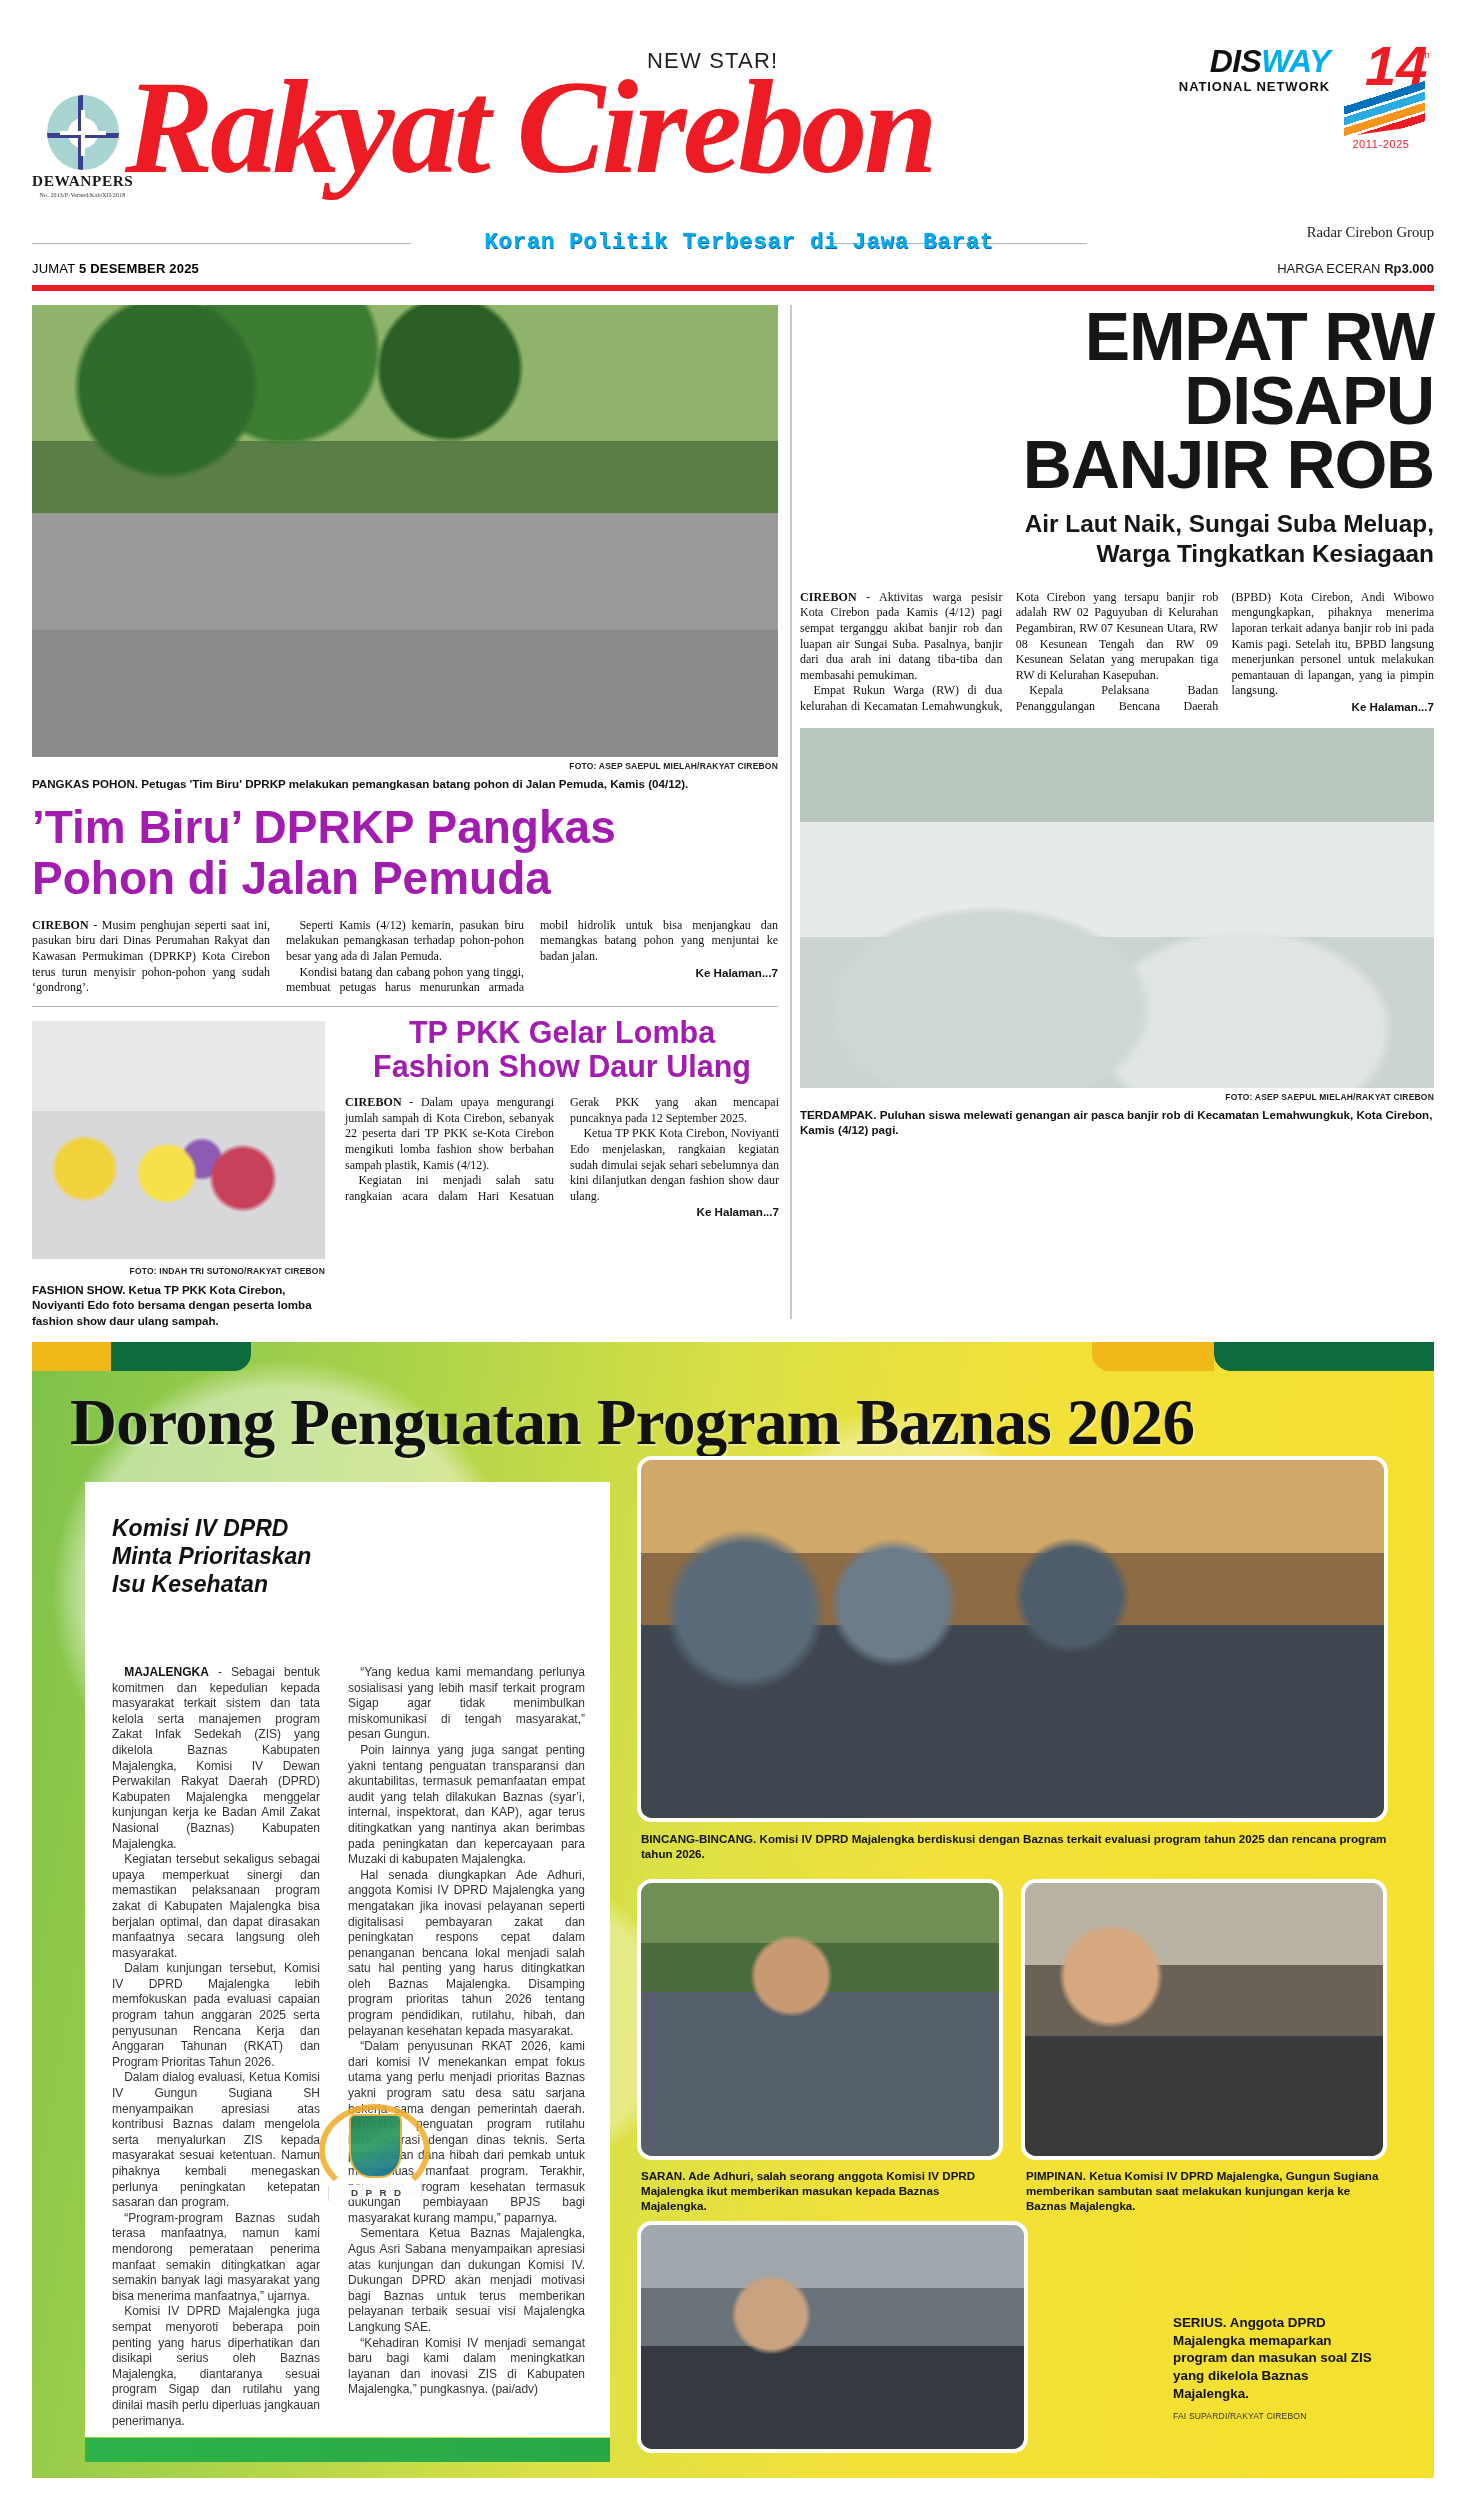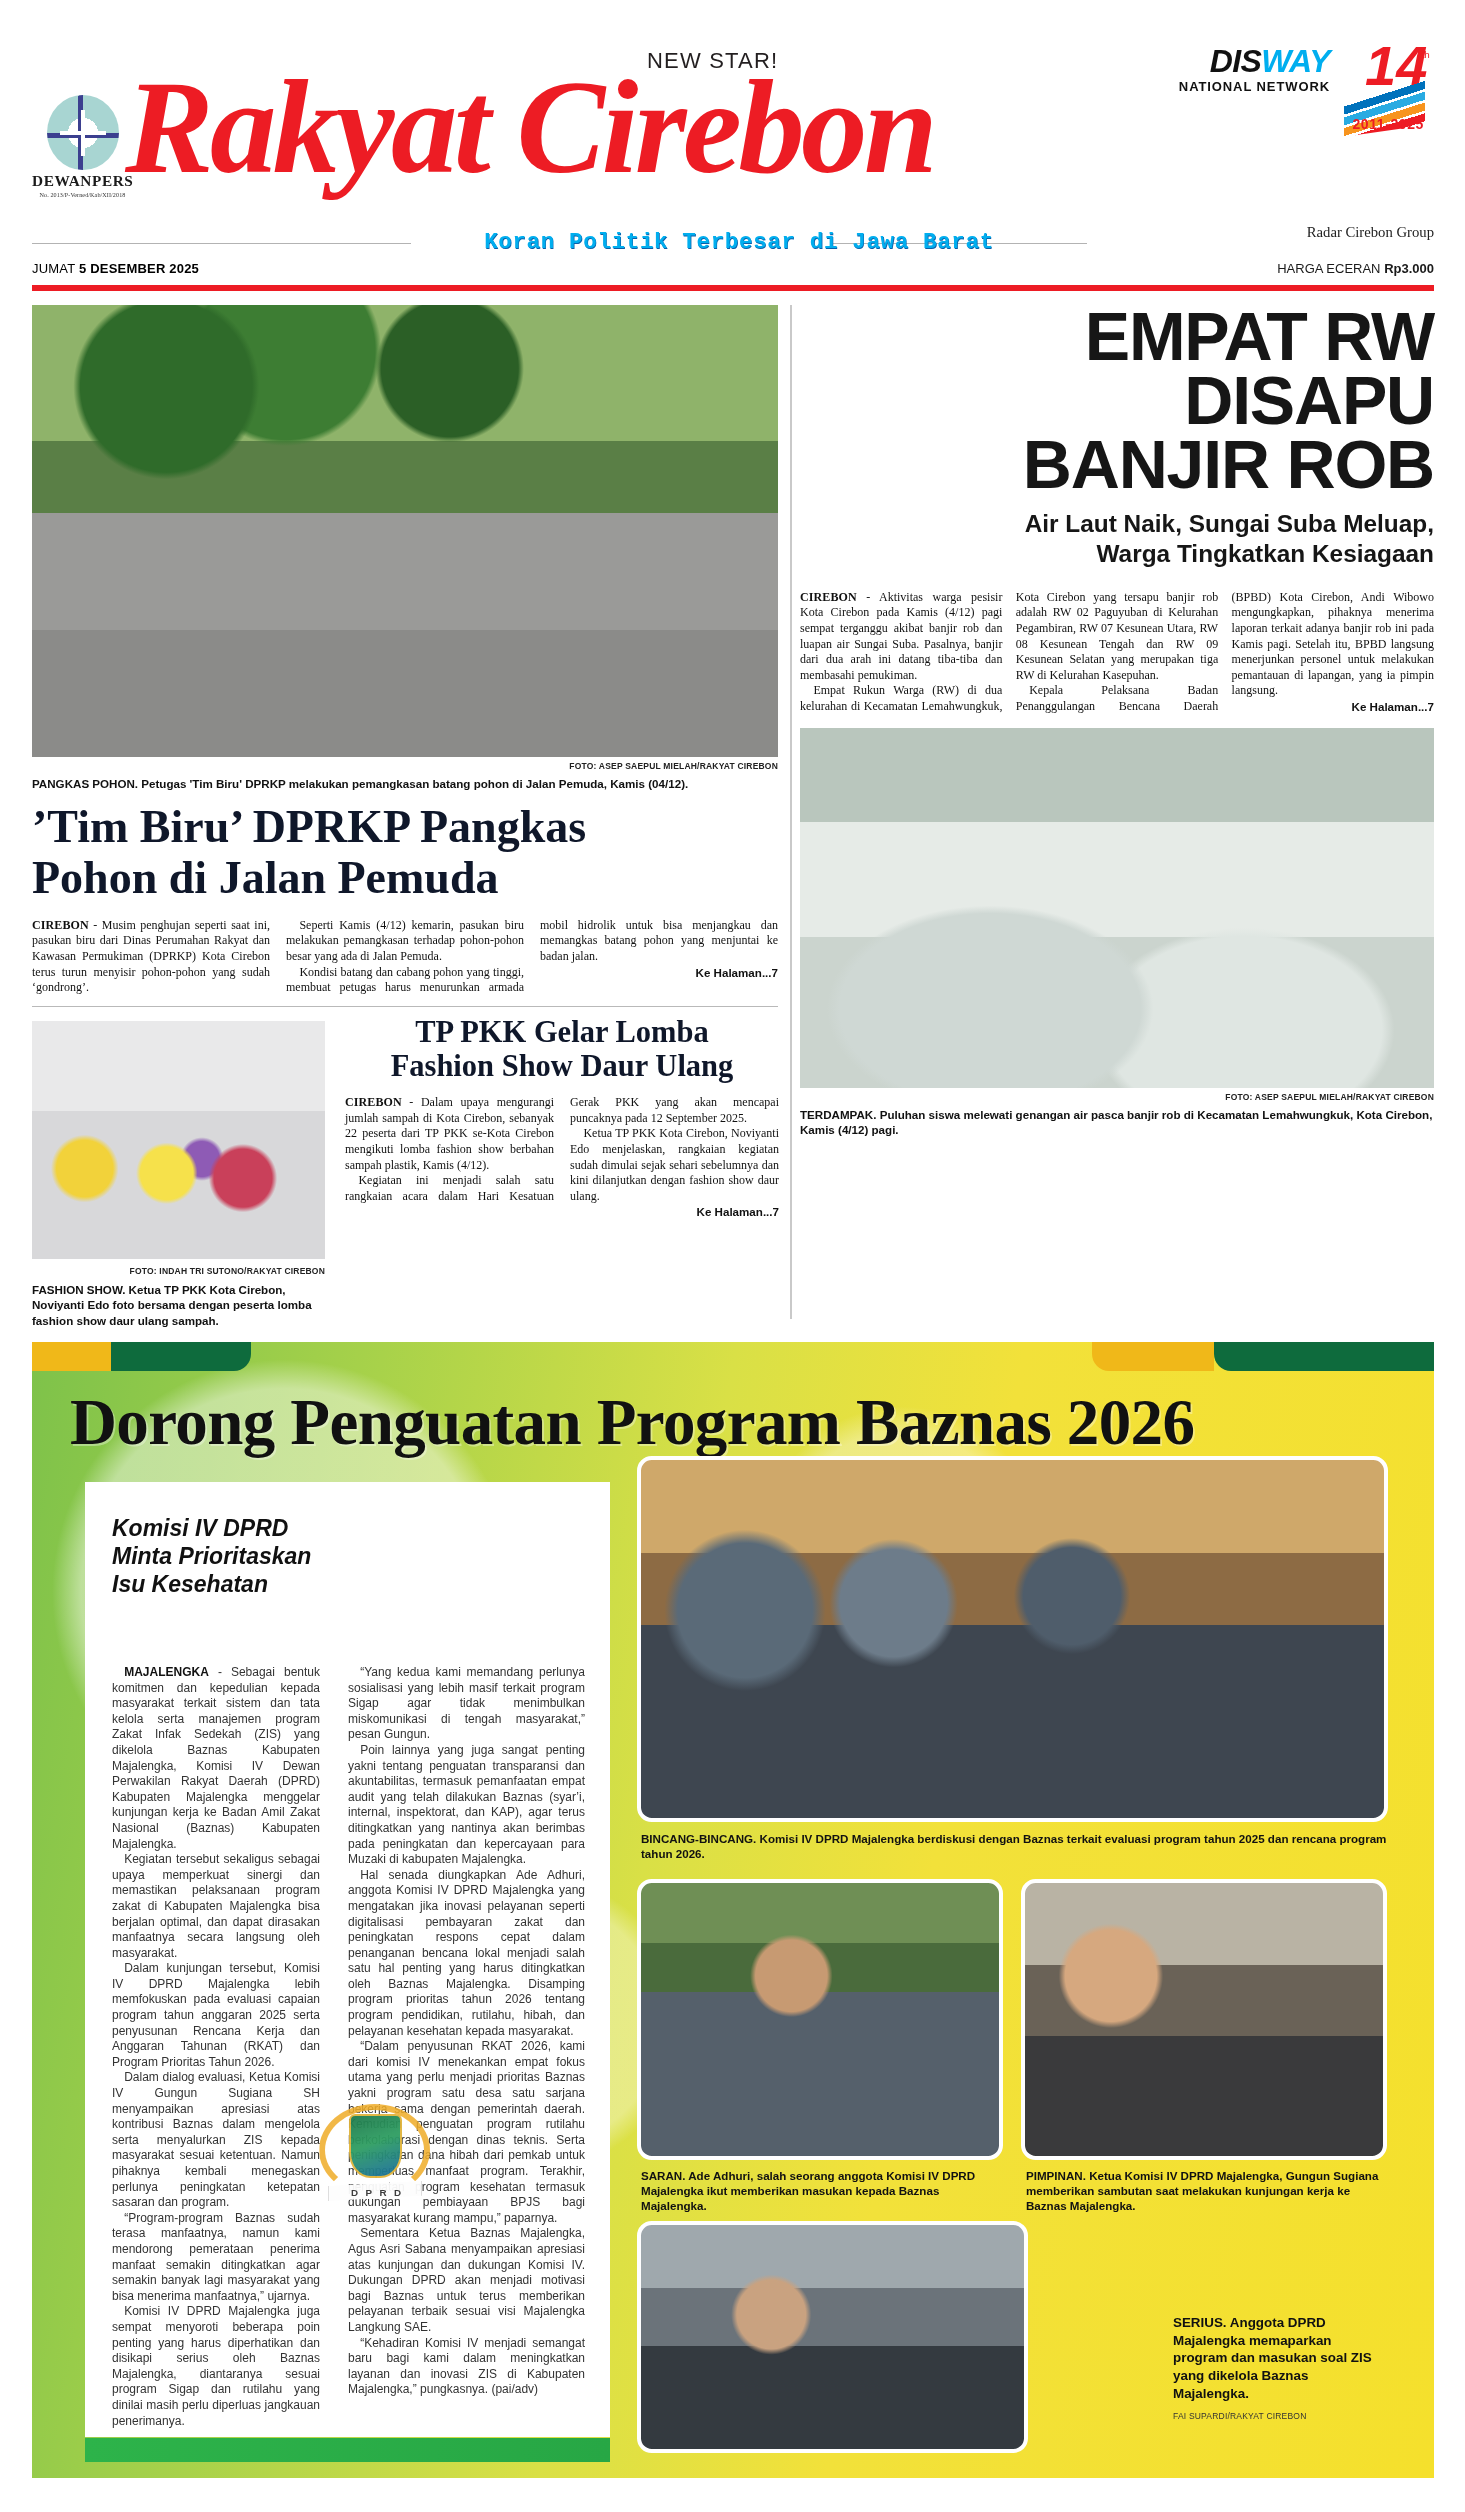--- a/index.html
+++ b/index.html
@@ -86,23 +86,23 @@
   .anniv-wave {
     position:absolute; left:4.9px; top:40px; width:81px; height:53px;
     background:
       linear-gradient(170deg, transparent 0 34%, #0072bc 34% 46%, transparent 46%),
       linear-gradient(170deg, transparent 0 50%, #29abe2 50% 62%, transparent 62%),
       linear-gradient(170deg, transparent 0 66%, #f7941e 66% 78%, transparent 78%),
       linear-gradient(170deg, transparent 0 82%, #ed1c24 82% 94%, transparent 94%);
     transform:skewY(-8deg);
   }
   .anniv-years {
-    position:absolute; left:13.4px; bottom:19px;
-    font-family:"Liberation Sans", sans-serif; font-weight:700;
-    font-size:14px; color:#ed1c24; letter-spacing:0.6px;
+    position:absolute; left:13.4px; bottom:1px;
+    font-family:"Liberation Sans", sans-serif; font-weight:400;
+    font-size:11px; color:#ed1c24; letter-spacing:0.6px;
   }
 
   .slogan-wrap {
     position:absolute; left:0; right:0; top:228px; height:28px;
   }
   .slogan-rule-l, .slogan-rule-r {
     position:absolute; top:14.7px; height:1.8px; background:#b3b3b3;
   }
   .slogan-rule-l { left:32px; width:379px; }
   .slogan-rule-r { right:379px; width:256px; }
@@ -148,22 +148,22 @@
     font-size:8.5px; font-weight:700; letter-spacing:0.2px; color:#222;
     text-align:right; margin-top:3.7px;
   }
   .photocap {
     font-family:"Liberation Sans", sans-serif;
     font-size:11.6px; font-weight:700; line-height:1.32; color:#111;
     margin-top:4.9px;
   }
 
   .hl-serif {
-    font-family:Liberation Serif, serif;
-    font-weight:700; color:#0f172a; line-height:1.02;
+    font-family:Liberation Sans, sans-serif;
+    font-weight:700; color:#a21caf; line-height:1.02;
   }
 
   .body-cols {
     column-gap:16px; font-family:"Liberation Serif", serif;
     font-size:12px; line-height:1.30; text-align:justify; color:#111;
   }
   .body-cols p { margin:0; text-indent:13.4px; }
   .body-cols p.noind { text-indent:0; }
   .lead-city { font-weight:700; letter-spacing:0.1px; }
   .jump {

